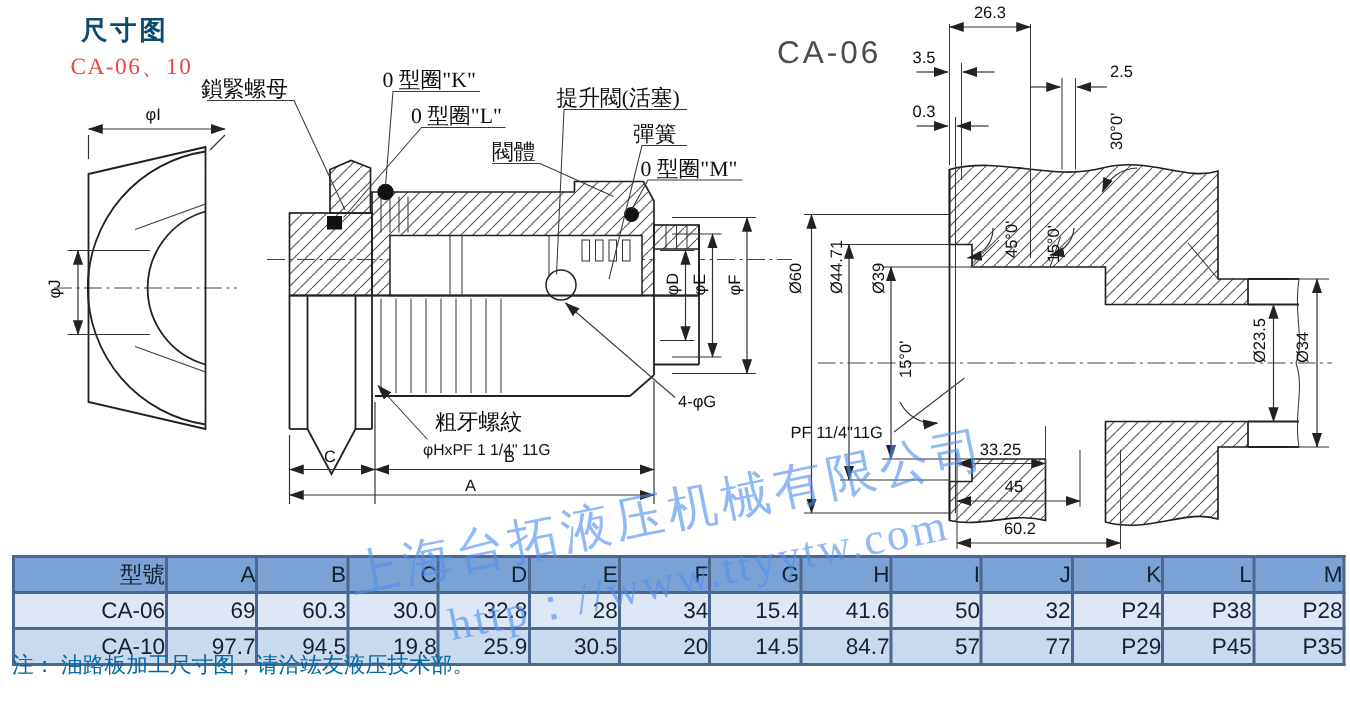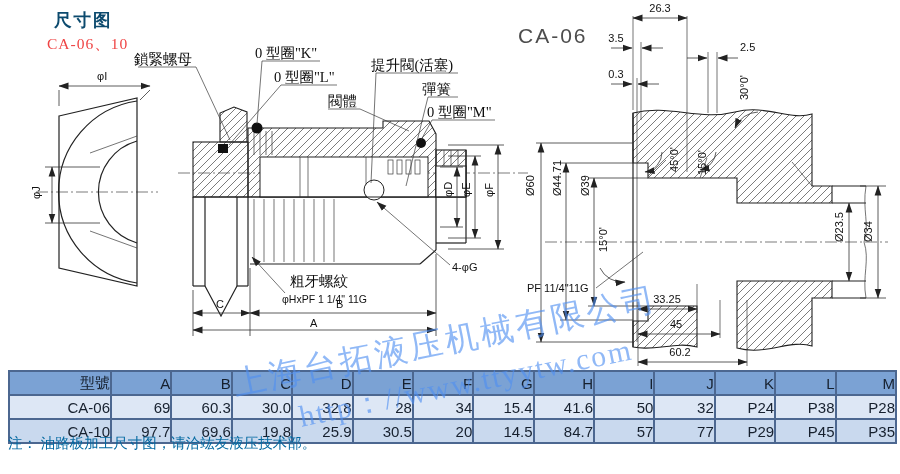--- a/index.html
+++ b/index.html
@@ -307,21 +307,21 @@
         <td>41.6</td>
         <td>50</td>
         <td>32</td>
         <td>P24</td>
         <td>P38</td>
         <td>P28</td>
       </tr>
       <tr class="r1">
         <td>CA-10</td>
         <td>97.7</td>
-        <td>69.6</td>
+        <td>94.5</td>
         <td>19.8</td>
         <td>25.9</td>
         <td>30.5</td>
         <td>20</td>
         <td>14.5</td>
         <td>84.7</td>
         <td>57</td>
         <td>77</td>
         <td>P29</td>
         <td>P45</td>

